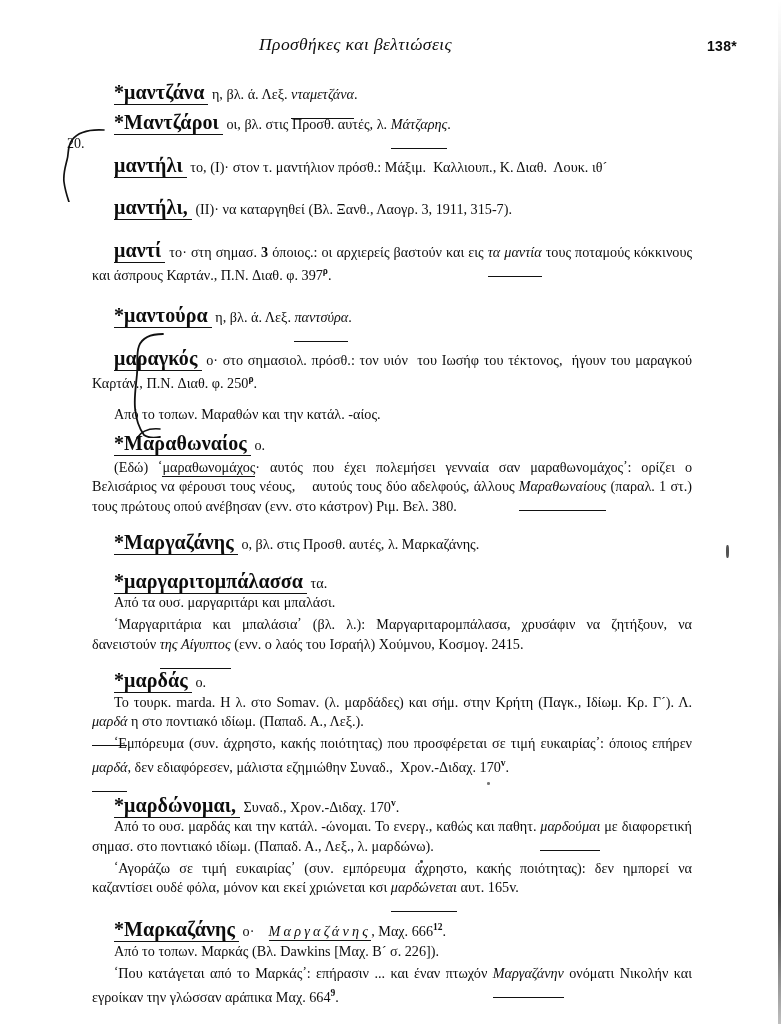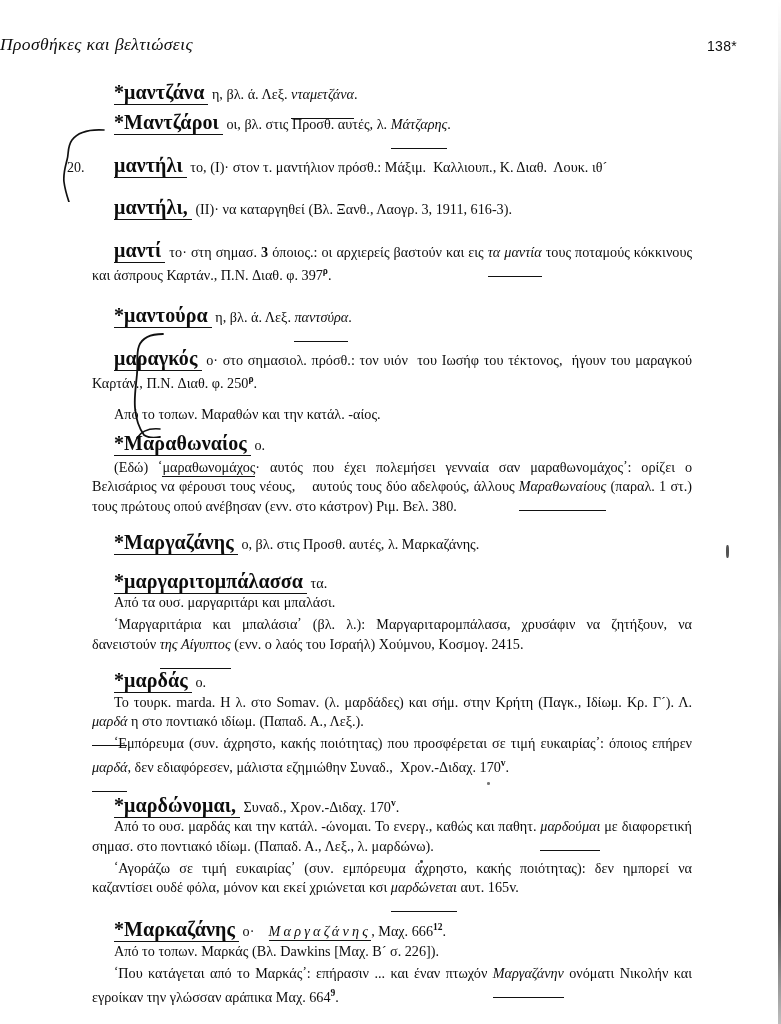--- a/index.html
+++ b/index.html
@@ -23,32 +23,33 @@
     position: absolute;
     top: 34px;
     left: 0;
     width: 781px;
     height: 26px;
   }
   .runhead-title {
     position: absolute;
     left: 0;
     width: 781px;
+    text-align: center;
     font-style: italic;
     font-size: 17.5px;
     letter-spacing: 0.4px;
     padding-right: 70px;
     box-sizing: border-box;
   }
   .runhead-folio {
     position: absolute;
     right: 44px;
     top: 4px;
     font-size: 14px;
-    font-weight: normal;
+    font-weight: bold;
     font-family: "Liberation Sans", sans-serif;
     letter-spacing: 0.3px;
   }
 
   
   .column {
     position: absolute;
     left: 92px;
     top: 74px;
     width: 600px;
@@ -140,21 +141,21 @@
 <div class="page">
 
   <div class="runhead">
     <div class="runhead-title">Προσθήκες και βελτιώσεις</div>
     <div class="runhead-folio">138*</div>
   </div>
 
   <svg class="brace" style="left:58px; top:126px;" width="48" height="76" viewBox="0 0 48 76">
     <path d="M46 4 C30 3 20 6 14 14 C9 21 11 28 9 34 C7 42 5 48 6 56 C7 64 9 70 11 76" fill="none" stroke="#111" stroke-width="1.7" stroke-linecap="round"></path>
   </svg>
-  <div class="margin-num" style="left:67px; top:160px;">20.</div>
+  <div class="margin-num" style="left:67px; top:136px;">20.</div>
 
   <svg class="brace" style="left:130px; top:332px;" width="34" height="106" viewBox="0 0 34 106">
     <path d="M33 2 C20 2 12 6 9 14 C6 22 8 32 7 42 C6 54 4 64 5 76 C6 88 9 96 14 103
              C18 106 24 106 30 105" fill="none" stroke="#111" stroke-width="1.8" stroke-linecap="round"></path>
   </svg>
   <svg class="brace" style="left:136px; top:426px;" width="26" height="16" viewBox="0 0 26 16">
     <path d="M1 12 C6 4 14 2 24 3" fill="none" stroke="#111" stroke-width="1.6" stroke-linecap="round"></path>
   </svg>
 
   <div class="column">
@@ -169,21 +170,21 @@
 
     <div class="gap-m"></div>
 
     <div class="entry">
       <p class="ln head"><span class="lemma">μαντήλι</span><span> το, (I)· στον τ. <span class="it">μαντήλιον</span> πρόσθ.: Μάξιμ.&nbsp; Καλλιουπ., Κ. Διαθ.&nbsp; Λουκ. ιθ´</span></p>
     </div>
 
     <div class="gap-m"></div>
 
     <div class="entry">
-      <p class="ln head"><span class="lemma">μαντήλι,</span><span> (II)· να καταργηθεί (Βλ. Ξανθ., Λαογρ. 3, 1911, 616-3).</span></p>
+      <p class="ln head"><span class="lemma">μαντήλι,</span><span> (II)· να καταργηθεί (Βλ. Ξανθ., Λαογρ. 3, 1911, 315-7).</span></p>
     </div>
 
     <div class="gap-m"></div>
 
     <div class="entry">
       <p class="ln head"><span class="lemma">μαντί</span><span> το· <span class="it">στη σημασ.</span> <span class="bd">3</span> <span class="it">όποιος.</span>: <span class="it">οι αρχιερείς βαστούν και εις</span> <span class="itu">τα μαντία</span> <span class="it">τους ποταμούς κόκκινους και άσπρους</span> Καρτάν., Π.N. Διαθ. φ. 397<span class="sup">ρ</span>.</span></p>
     </div>
 
     <div class="gap-m"></div>
 

